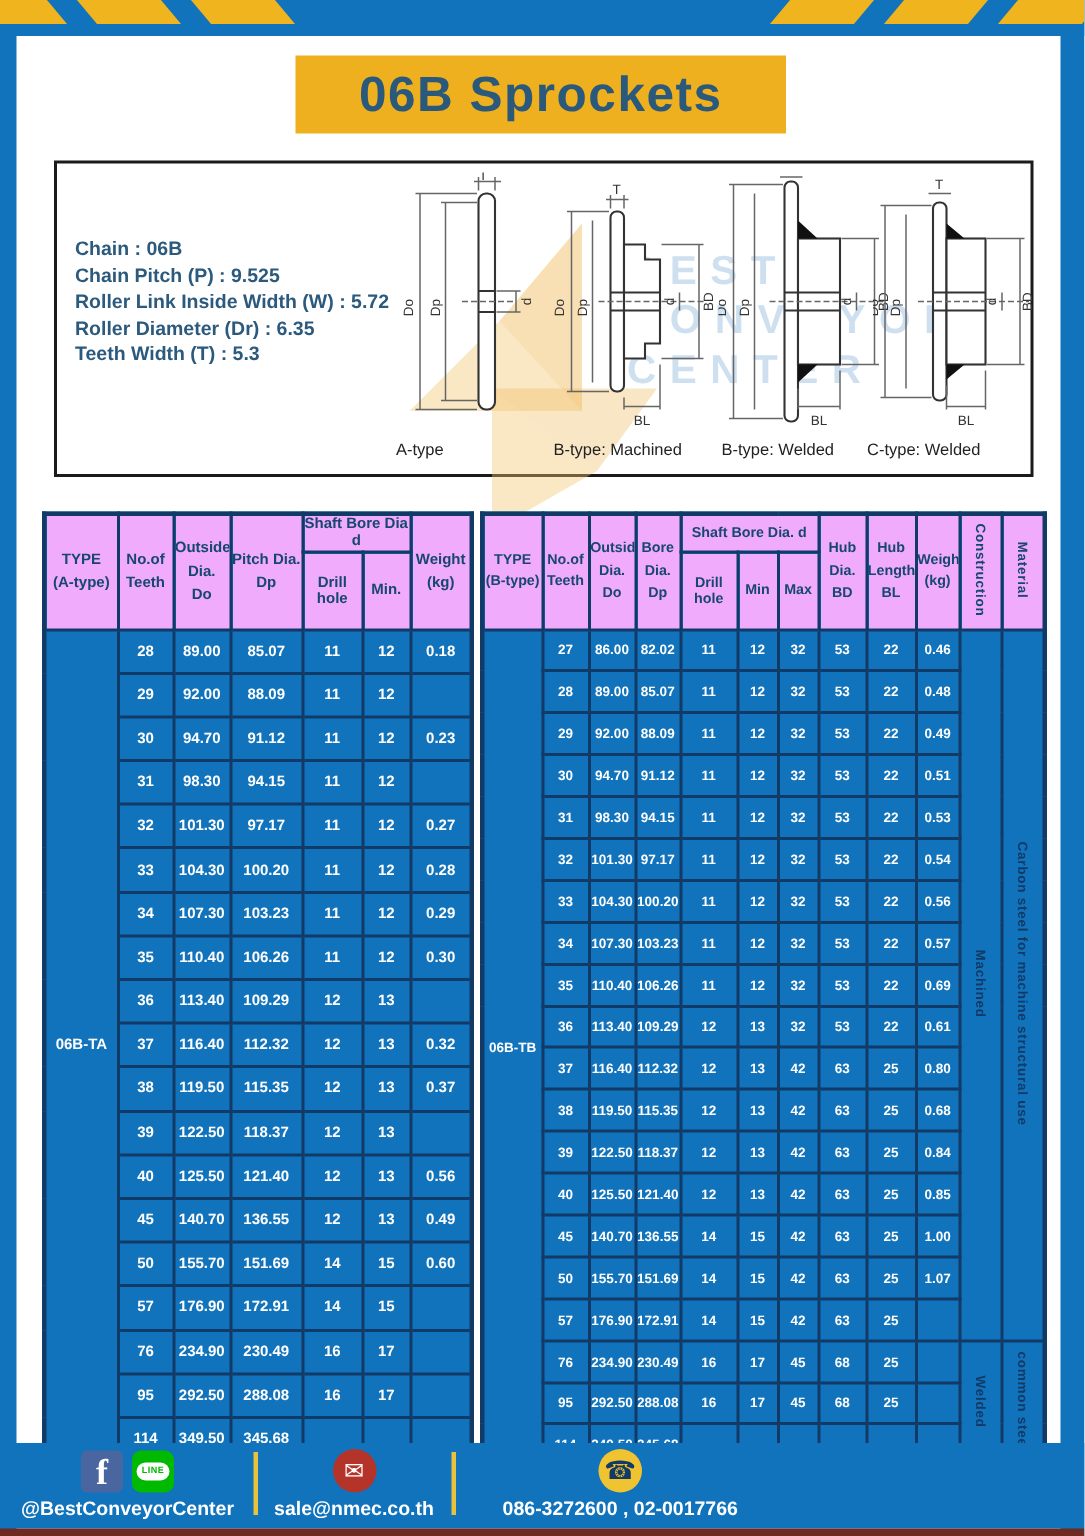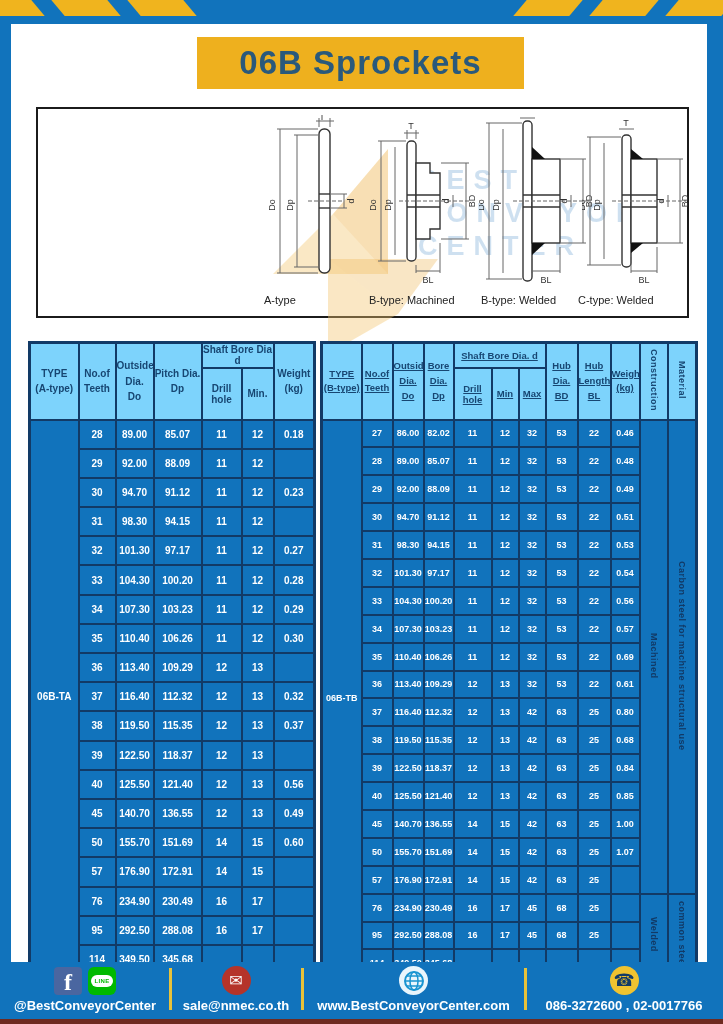--- a/index.html
+++ b/index.html
@@ -39,27 +39,27 @@
   .diag{position:absolute;top:6px;height:172px;z-index:2;}
   .diag .dim{stroke:#666;stroke-width:1;fill:none;}
   .diag .body{stroke:#333;stroke-width:1.4;fill:#fff;}
   .diag .weld{fill:#111;}
   .diag text{font-family:"Liberation Sans",sans-serif;font-size:9px;fill:#333;}
   .diag-caption{position:absolute;top:185px;font-size:11px;color:#222;z-index:2;}
   
   table.spec{border-collapse:collapse;table-layout:fixed;position:absolute;z-index:6;
     border:3px solid #123A66;background:#1173BC;}
   table.spec th,table.spec td{border:2px solid #123A66;padding:0;text-align:center;vertical-align:middle;overflow:hidden;}
-  table.spec th{background:#7dd3fc;color:#174672;font-weight:bold;}
+  table.spec th{background:#f0abfc;color:#174672;font-weight:bold;}
   table.spec th .hl{display:block;line-height:1.55;}
   table.spec td{color:#fff;font-weight:bold;}
   #left-table{left:28px;top:341px;width:285px;}
   #right-table{left:320px;top:341px;width:375px;}
   #left-table th{font-size:10px;}
-  #right-table th{font-size:9.5px;text-decoration:underline;}
+  #right-table th{font-size:9.5px;}
   #left-table tbody td{font-size:10px;height:27.2px;}
   #right-table tbody td{font-size:9px;height:25.9px;}
   #left-table thead tr.gr{height:25px;}
   #left-table thead tr.sub{height:52px;}
   #right-table thead tr.gr{height:25px;}
   #right-table thead tr.sub{height:52px;}
   td.type-cell{font-size:10.5px;}
   .vth{height:74px;}
   .vtext{writing-mode:vertical-rl;display:inline-block;font-weight:bold;letter-spacing:.5px;}
   th .vtext{color:#174672;font-size:9px;}
@@ -102,20 +102,27 @@
 
 <div class="diagram-panel">
   <div class="wm-gold"></div>
   <div class="wm-gold2"></div>
   <div class="watermark">
     <div>BEST</div>
     <div>CONVEYOR</div>
     <div>CENTER</div>
   </div>
 
+  <div class="specs">
+    <div>Chain : 06B</div>
+    <div>Chain Pitch (P) : 9.525</div>
+    <div>Roller Link Inside Width (W) : 5.72</div>
+    <div>Roller Diameter (Dr) : 6.35</div>
+    <div>Teeth Width (T) : 5.3</div>
+  </div>
 
   <svg class="diag" style="left:226px" width="100" height="172" viewBox="0 0 100 172">
     <line class="dim" x1="52" y1="6" x2="70" y2="6"></line>
     <line class="dim" x1="55" y1="3" x2="55" y2="12"></line>
       <line class="dim" x1="66" y1="3" x2="66" y2="12"></line>
     <text x="58" y="5" text-anchor="middle">T</text>
     <rect class="body" x="55" y="14" width="11" height="144" rx="5"></rect>
     <line class="body" x1="55" y1="79" x2="66" y2="79"></line>
     <line class="body" x1="55" y1="93" x2="66" y2="93"></line>
     <line class="dim" x1="44" y1="86" x2="78" y2="86" stroke-dasharray="4 2"></line>
@@ -725,33 +732,18 @@
   </div>
   <div class="fsec">
     <div class="icons">
       <span class="icon-round icon-mail">✉</span>
     </div>
     <div class="flabel">sale@nmec.co.th</div>
     <span class="fsep"></span>
   </div>
   <div class="fsec">
     <div class="icons">
-      <span class="icon-round icon-globe">
-        <svg width="22" height="22" viewBox="0 0 22 22">
-          <circle cx="11" cy="11" r="9" fill="none" stroke="#1994D1" stroke-width="2"></circle>
-          <ellipse cx="11" cy="11" rx="4" ry="9" fill="none" stroke="#1994D1" stroke-width="1.5"></ellipse>
-          <line x1="2" y1="11" x2="20" y2="11" stroke="#1994D1" stroke-width="1.5"></line>
-          <line x1="3.5" y1="6" x2="18.5" y2="6" stroke="#1994D1" stroke-width="1.5"></line>
-          <line x1="3.5" y1="16" x2="18.5" y2="16" stroke="#1994D1" stroke-width="1.5"></line>
-        </svg>
-      </span>
-    </div>
-    <div class="flabel">www.BestConveyorCenter.com</div>
-    <span class="fsep"></span>
-  </div>
-  <div class="fsec">
-    <div class="icons">
       <span class="icon-round icon-phone">☎</span>
     </div>
     <div class="flabel">086-3272600 , 02-0017766</div>
   </div>
 </div>
 <div class="bottom-strip"></div>
 
 </body></html>

